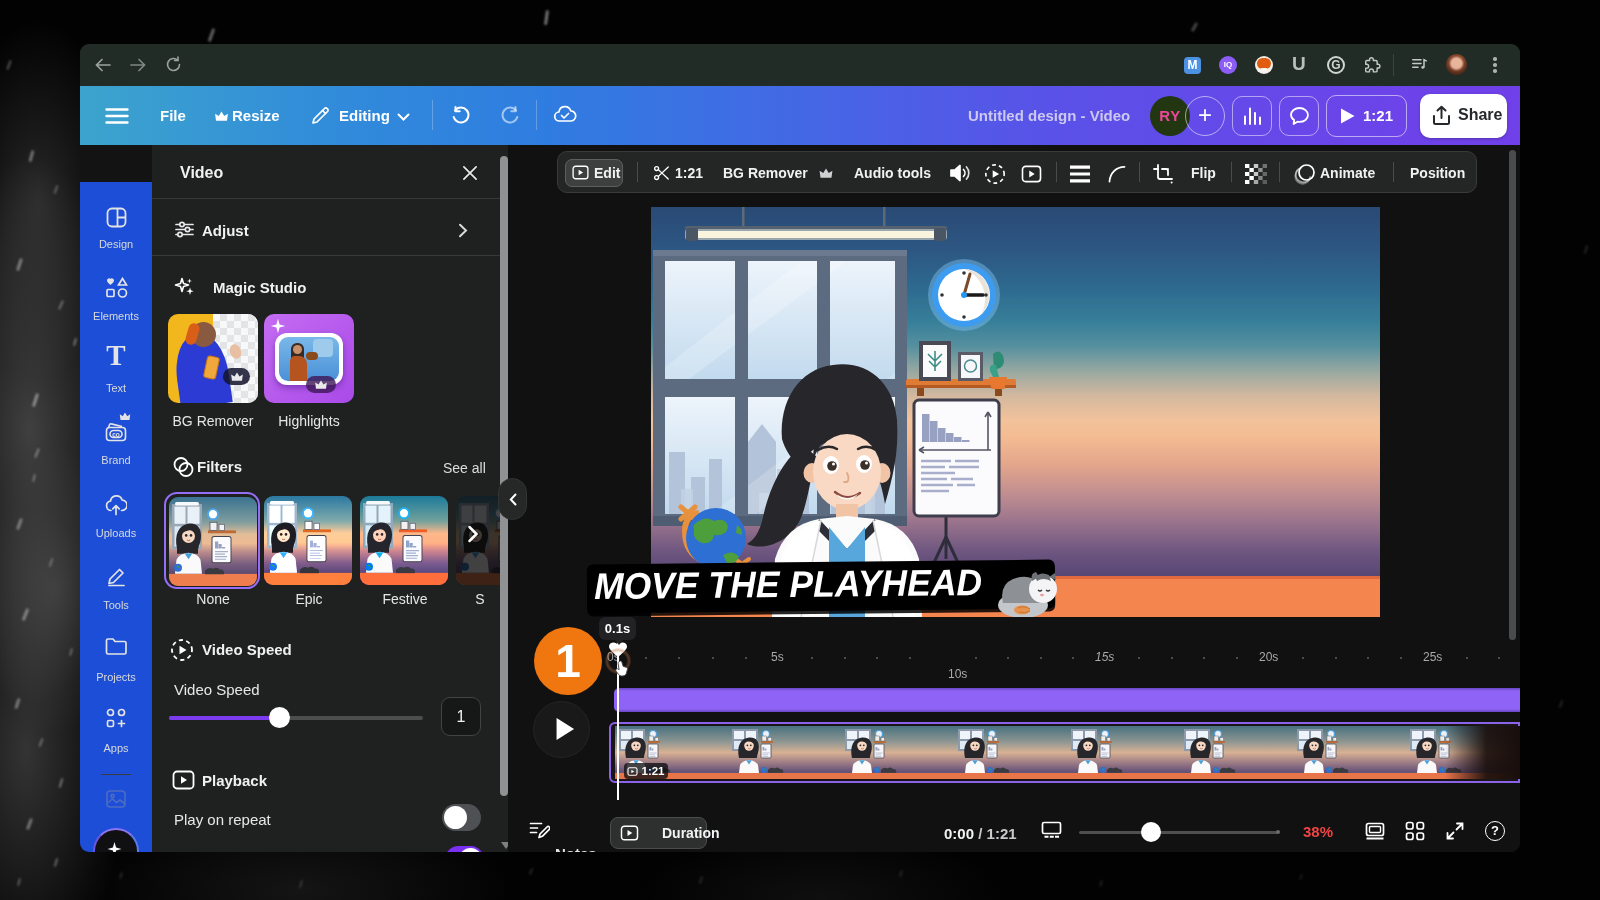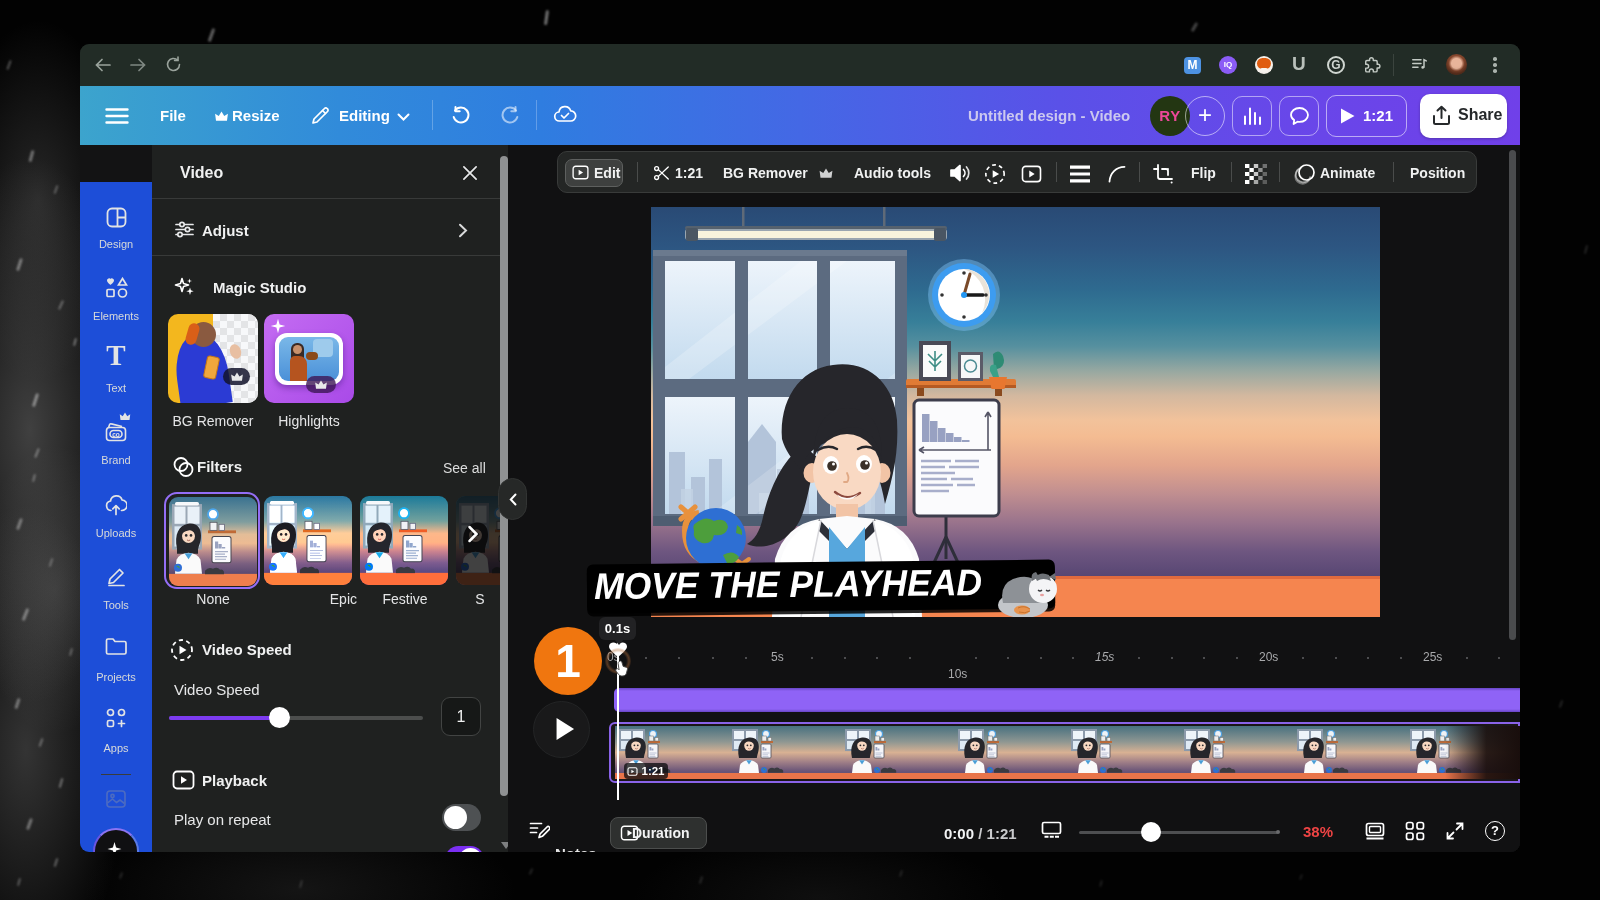--- a/index.html
+++ b/index.html
@@ -338,21 +338,21 @@
             <rect x="6" y="5" width="24" height="3.5" rx="1.7" fill="#fff" opacity=".95"></rect>
           </svg>
       <svg class="thumb" style="left:304px;top:351px;width:52px;height:89px;border-radius:9px 0 0 9px;filter:brightness(.55);" viewBox="0 0 52 88" preserveAspectRatio="none">
             <use href="#mini"></use>
             <rect width="52" height="88" fill="#0a0a0a" opacity=".55"></rect>
           </svg>
       <svg class="abs" style="left:315px;top:380px;z-index:5" width="12" height="18" viewBox="0 0 12 18" fill="none" stroke="#fff" stroke-width="2.5" stroke-linecap="round">
             <path d="M2.5 2l7 7-7 7"></path>
           </svg>
       <div class="tlabel" style="left:13px;top:446px;">None</div>
-      <div class="tlabel" style="left:109px;top:446px;text-align:right;">Epic</div>
+      <div class="tlabel" style="left:109px;top:446px;">Epic</div>
       <div class="tlabel" style="left:205px;top:446px;">Festive</div>
       <div class="tlabel" style="left:318px;top:446px;width:20px;">S</div>
       <svg class="abs" style="left:18px;top:493px" width="24" height="24" viewBox="0 0 24 24" fill="none" stroke="#fff">
             <circle cx="12" cy="12" r="10" stroke-width="1.8" stroke-dasharray="4.2 3.4" stroke-dashoffset="2"></circle>
             <path d="M9.5 7.8l7 4.2-7 4.2z" fill="#fff" stroke="none"></path>
           </svg>
       <div class="abs hdr15" style="left:50px;top:496px;">Video Speed</div>
       <div class="abs" style="left:22px;top:536px;font-size:15px;color:#e6e7e8;">Video Speed</div>
       <div class="abs" style="left:17px;top:571px;width:254px;height:4px;border-radius:2px;background:#4c4e4d;"></div>
       <div class="abs" style="left:17px;top:571px;width:111px;height:4px;border-radius:2px;background:#7c3bf0;"></div>
@@ -745,21 +745,21 @@
         <svg class="abs" style="left:21px;top:676px" width="21" height="19" viewBox="0 0 21 19" fill="none" stroke="#fff" stroke-width="1.7" stroke-linecap="round">
               <path d="M1.5 2.5h11M1.5 7h7M1.5 11.5h6"></path>
               <path d="M10 16.5l1-3.5 7-7a1.6 1.6 0 0 1 2.3 2.3l-7 7z" stroke-linejoin="round"></path>
             </svg>
         <div class="abs" style="left:47px;top:700px;font-size:15px;font-weight:bold;color:#e5e5e5;">Notes</div>
         <div class="abs" style="left:102px;top:672px;width:97px;height:32px;background:#2e302f;border:1px solid #4c4e4d;border-radius:8px;"></div>
         <svg class="abs" style="left:112px;top:680px" width="19" height="16" viewBox="0 0 23 20" fill="none" stroke="#fff" stroke-width="1.8">
               <rect x="1.5" y="1.5" width="20" height="17" rx="3.5"></rect>
               <path d="M9 6.2l6 3.8-6 3.8z" fill="#fff" stroke="none"></path>
             </svg>
-        <div class="abs" style="left:124px;top:680px;font-size:14px;font-weight:bold;color:#f2f3f4;">Duration</div>
+        <div class="abs" style="left:154px;top:680px;font-size:14px;font-weight:bold;color:#f2f3f4;">Duration</div>
         <div class="abs" style="left:436px;top:680px;font-size:15px;font-weight:bold;color:#f2f3f4;">0:00 <span style="color:#c9cacc">/ 1:21</span></div>
         <svg class="abs" style="left:533px;top:676px" width="21" height="18" viewBox="0 0 21 18" fill="none" stroke="#fff" stroke-width="1.7">
               <rect x="1.5" y="1.5" width="18" height="11" rx="1.5"></rect>
               <path d="M3.5 15.8h4M8.8 15.8h4M14 15.8h4" stroke-width="2"></path>
             </svg>
         <div class="abs" style="left:571px;top:686px;width:199px;height:3px;border-radius:2px;background:#4e4f51;"></div>
         <div class="abs" style="left:768px;top:685px;width:4px;height:4px;border-radius:2px;background:#6a6b6d;"></div>
         <div class="abs" style="left:633px;top:677px;width:20px;height:20px;border-radius:50%;background:#fff;"></div>
         <div class="abs" style="left:795px;top:678px;font-size:15px;font-weight:bold;color:#ef4444;">38%</div>
         <svg class="abs" style="left:857px;top:677px" width="20" height="18" viewBox="0 0 20 18" fill="none" stroke="#fff" stroke-width="1.7">

